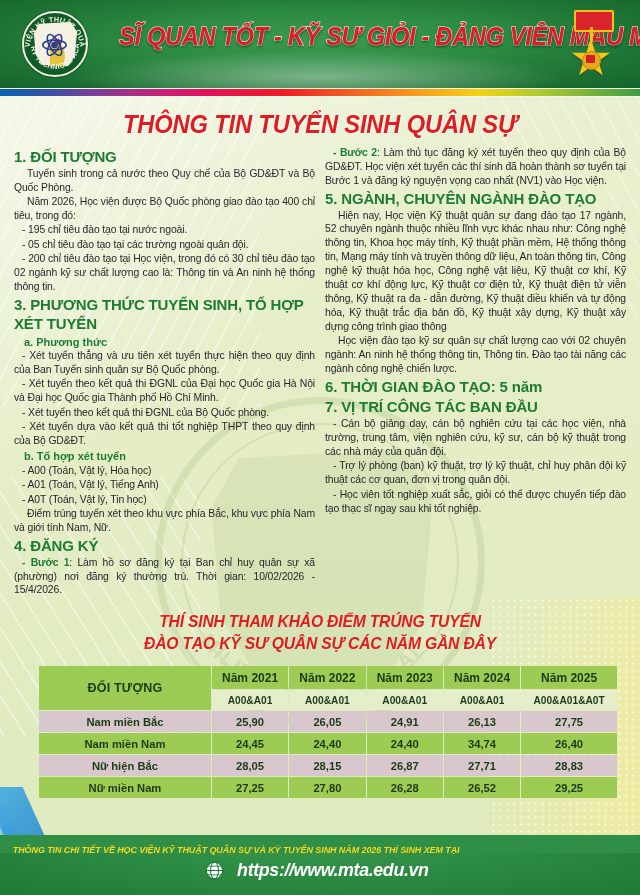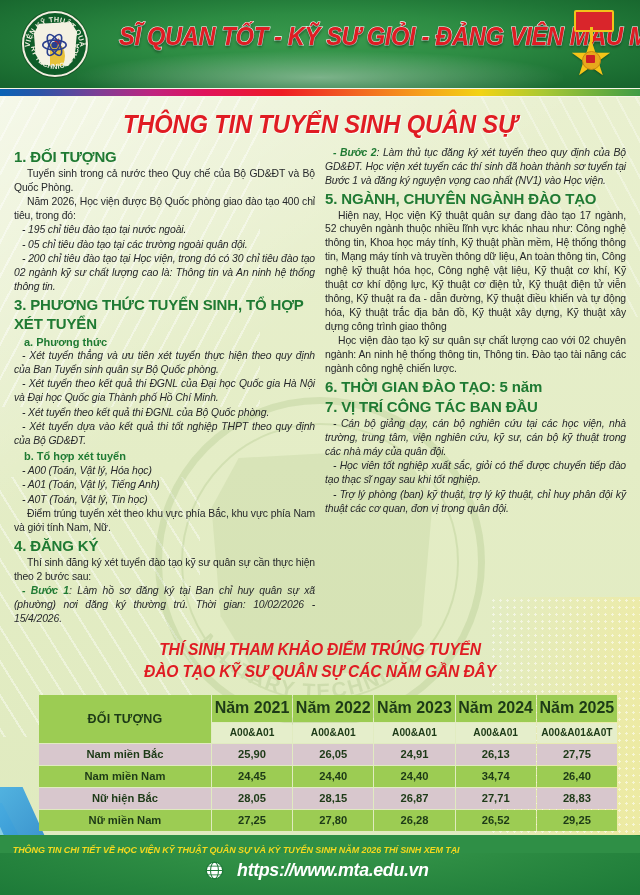--- a/index.html
+++ b/index.html
@@ -348,21 +348,20 @@
     letter-spacing: -0.12px;
   }
   p.dash {
     margin: 0 0 0.5px;
     font-size: 10.4px;
     line-height: 1.34;
     color: #26282b;
     text-align: justify;
     text-indent: 8px;
     letter-spacing: -0.12px;
-    font-style: italic;
   }
   .step {
     color: #1f7a33;
     font-weight: bold;
   }
 
   
   .table-title {
     position: relative;
     text-align: center;
@@ -394,21 +393,21 @@
     border: 0;
   }
   .th-obj {
     background: #9ccc53;
     font-size: 12.5px;
     width: 30%;
     letter-spacing: .2px;
   }
   .th-year {
     background: #9ccc53;
-    font-size: 16px;
+    font-size: 12px;
   }
   .th-comb {
     background: #e5eecb;
     font-size: 10.2px;
     color: #1d3a17;
   }
   td.obj {
     font-size: 11.2px;
     font-weight: normal;
     color: #1c3a16;
@@ -553,37 +552,36 @@
         <p class="dash">- Xét tuyển theo kết quả thi ĐGNL của Bộ Quốc phòng.</p>
         <p class="dash">- Xét tuyển dựa vào kết quả thi tốt nghiệp THPT theo quy định của Bộ GD&amp;ĐT.</p>
 
         <div class="h3">b. Tổ hợp xét tuyển</div>
         <p class="dash">- A00 (Toán, Vật lý, Hóa học)</p>
         <p class="dash">- A01 (Toán, Vật lý, Tiếng Anh)</p>
         <p class="dash">- A0T (Toán, Vật lý, Tin học)</p>
         <p class="para">Điểm trúng tuyển xét theo khu vực phía Bắc, khu vực phía Nam và giới tính Nam, Nữ.</p>
 
         <div class="h2">4. ĐĂNG KÝ</div>
-        <p class="para">Thí sinh đăng ký xét tuyển đào tạo kỹ sư quân sự cần thực hiện theo 2 bước sau:</p>
         <p class="dash"><span class="step">- Bước 1</span><span>: Làm hồ sơ đăng ký tại Ban chỉ huy quân sự  xã (phường) nơi đăng ký thường trú. Thời gian: 10/02/2026  - 15/4/2026.</span></p>
       </div>
 
       <div class="col">
         <p class="dash"><span class="step">- Bước 2</span><span>: Làm thủ tục đăng ký xét tuyển theo quy định của Bộ GD&amp;ĐT. Học viện xét tuyển các thí sinh đã hoàn thành sơ tuyển tại Bước 1 và đăng ký nguyện vọng cao nhất (NV1) vào Học viện.</span></p>
 
         <div class="h2">5. NGÀNH, CHUYÊN NGÀNH ĐÀO TẠO</div>
         <p class="para">Hiện nay, Học viện Kỹ thuật quân sự đang đào tạo 17 ngành, 52 chuyên ngành thuộc nhiều lĩnh vực khác nhau như: Công nghệ thông tin, Khoa học máy tính, Kỹ thuật phần mềm, Hệ thống thông tin, Mạng máy tính và truyền thông dữ liệu, An toàn thông tin, Công nghệ kỹ thuật hóa học, Công nghệ vật liệu, Kỹ thuật cơ khí, Kỹ thuật cơ khí động lực, Kỹ thuật cơ điện tử, Kỹ thuật điện tử viễn thông, Kỹ thuật ra đa - dẫn đường, Kỹ thuật điều khiển và tự động hóa, Kỹ thuật trắc địa bản đồ, Kỹ thuật xây dựng, Kỹ thuật xây dựng công trình giao thông</p>
         <p class="para">Học viện đào tạo kỹ sư quân sự chất lượng cao với 02 chuyên ngành: An ninh hệ thống thông tin, Thông tin. Đào tạo tài năng các ngành công nghệ chiến lược.</p>
 
         <div class="h2"><span>6. THỜI GIAN ĐÀO TẠO</span><span>: 5 năm</span></div>
 
         <div class="h2">7. VỊ TRÍ CÔNG TÁC BAN ĐẦU</div>
         <p class="dash">- Cán bộ giảng dạy, cán bộ nghiên cứu tại các học viện, nhà trường, trung tâm, viện nghiên cứu, kỹ sư, cán bộ kỹ thuật trong các nhà máy của quân đội.</p>
+        <p class="dash">- Trợ lý phòng (ban) kỹ thuật, trợ lý kỹ thuật, chỉ huy phân đội kỹ thuật các cơ quan, đơn vị trong quân đội.</p>
         <p class="dash">- Học viên tốt nghiệp xuất sắc, giỏi có thể được chuyển tiếp đào tạo thạc sĩ ngay sau khi tốt nghiệp.</p>
-        <p class="dash">- Trợ lý phòng (ban) kỹ thuật, trợ lý kỹ thuật, chỉ huy phân đội kỹ thuật các cơ quan, đơn vị trong quân đội.</p>
       </div>
     </div>
 
     <div class="table-title">
       <div>THÍ SINH THAM KHẢO ĐIỂM TRÚNG TUYỂN</div>
       <div>ĐÀO TẠO KỸ SƯ QUÂN SỰ CÁC NĂM GẦN ĐÂY</div>
     </div>
 
     <div class="chevron2"></div>
     <div class="chevron"></div>

